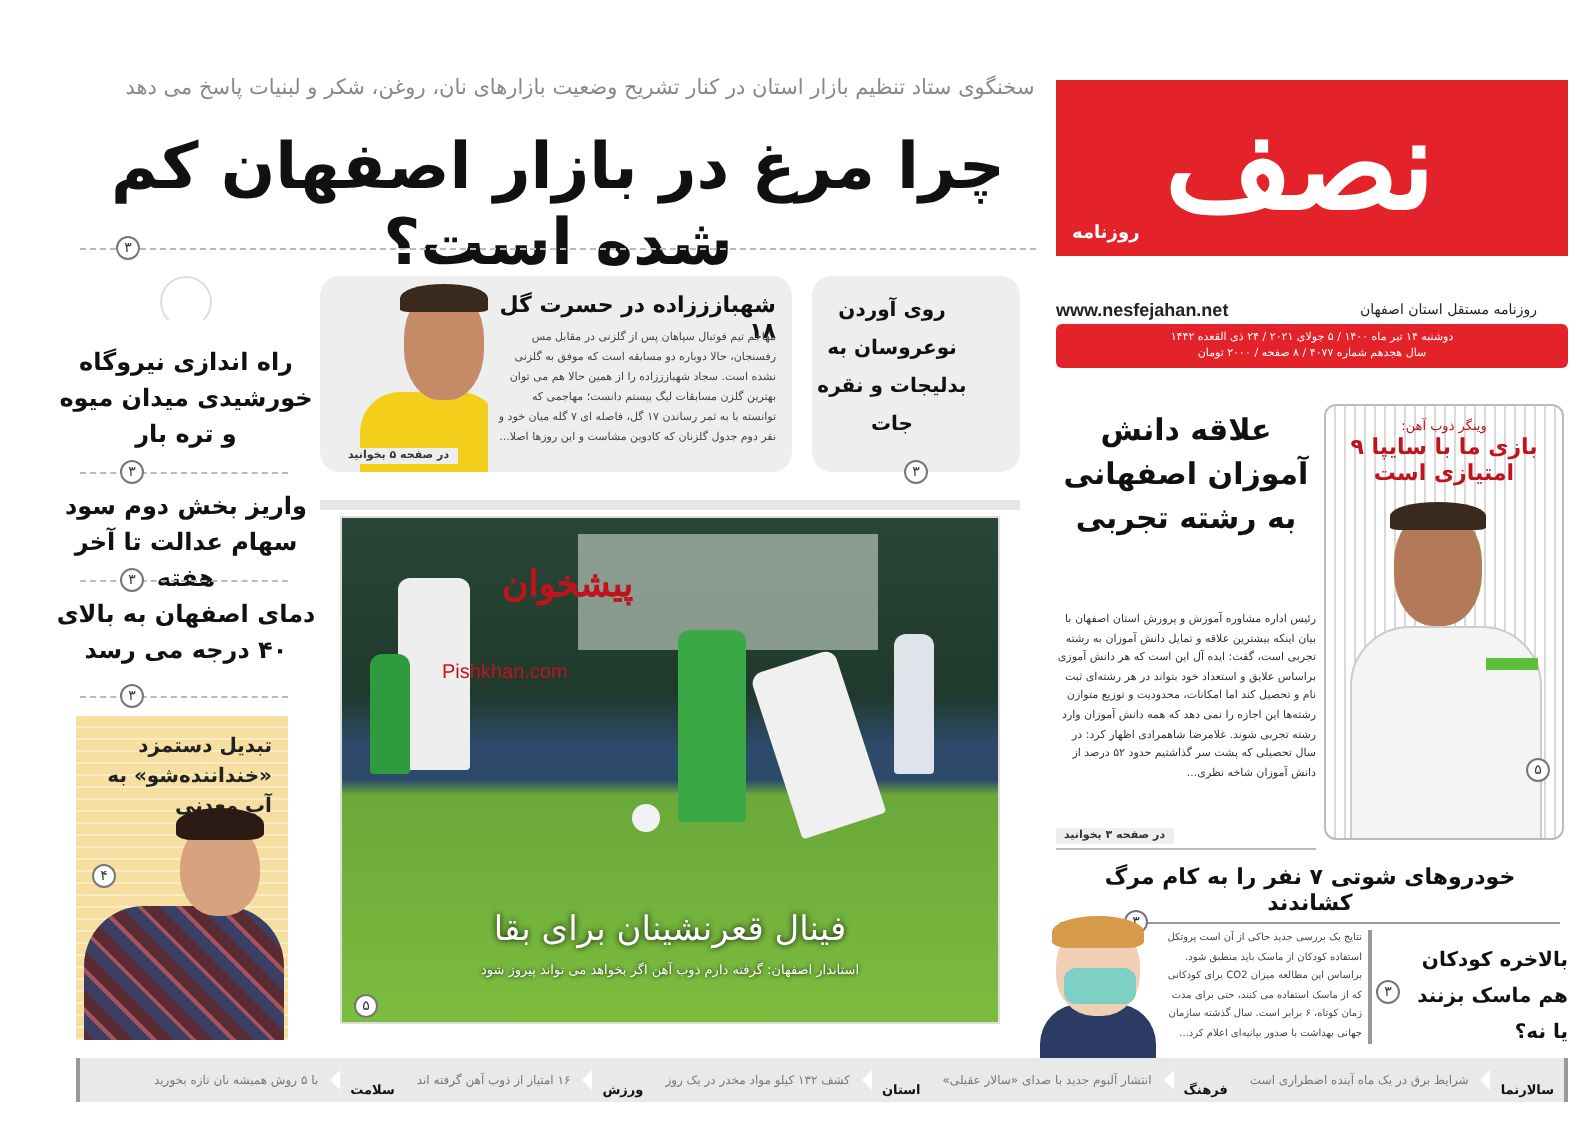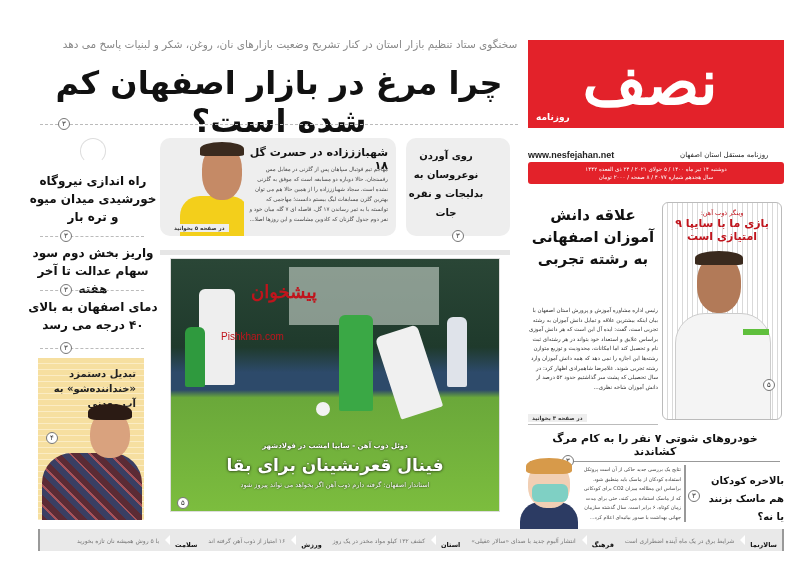--- a/index.html
+++ b/index.html
@@ -36,21 +36,21 @@
   .card-body { font-size: 5.5px; line-height: 10px; color: #444; }
 
   
   .photo { left: 170px; top: 258px; width: 330px; height: 254px; background: linear-gradient(#2a4636 0%, #1f3a2c 35%, #2d4a6a 45%, #2d4a6a 52%, #6aa83a 55%, #7cbd3e 100%); overflow: hidden; border: 1px solid #ddd; }
   .photo-banner { position: absolute; left: 118px; top: 8px; width: 150px; height: 58px; background: #cdd7cf; opacity: 0.6; }
   .player { position: absolute; border-radius: 6px 6px 2px 2px; }
   .ball { position: absolute; width: 14px; height: 14px; border-radius: 50%; background: #f2f2f2; }
   .pishkhan { position: absolute; left: 80px; top: 22px; color: #c0141c; font-size: 18px; font-weight: bold; font-family: "DejaVu Serif", serif; }
   .pishkhan-url { position: absolute; left: 50px; top: 72px; color: #c0141c; font-size: 10px; font-family: "Liberation Sans", sans-serif; direction: ltr; }
   .photo-kicker { position: absolute; left: 0; top: 183px; width: 100%; text-align: center; color: #fff; font-size: 7px; font-weight: bold; text-shadow: 0 0 2px #000; }
-  .photo-title { position: absolute; left: 0; top: 196px; width: 100%; text-align: center; color: #fff; font-size: 17px; font-weight: bold; text-shadow: 0 0 3px #000; }
+  .photo-title { position: absolute; left: 0; top: 196px; width: 100%; text-align: center; color: #fff; font-size: 17px; font-weight: normal; text-shadow: 0 0 3px #000; }
   .photo-sub { position: absolute; left: 0; top: 222px; width: 100%; text-align: center; color: #fff; font-size: 6.5px; text-shadow: 0 0 2px #000; }
 
   
   .right-headline { left: 528px; top: 204px; width: 130px; font-weight: bold; font-size: 15px; line-height: 22px; text-align: center; }
   .right-body { left: 528px; top: 306px; width: 130px; font-size: 5.5px; line-height: 9.6px; color: #333; text-align: right; }
   .readmore { background: #eee; font-size: 5.5px; font-weight: bold; padding: 1px 4px; color: #333; }
 
   .right-photo-card { left: 662px; top: 202px; width: 120px; height: 218px; border: 1px solid #bbb; border-radius: 6px; overflow: hidden; background: repeating-linear-gradient(90deg, #fff 0px, #fff 4px, #d9d9d9 4px, #d9d9d9 5px); }
   .rpc-kicker { position: absolute; top: 6px; width: 100%; text-align: center; font-size: 6.5px; color: #c0141c; }
   .rpc-title { position: absolute; top: 14px; width: 100%; text-align: center; font-size: 11px; font-weight: bold; color: #c0141c; line-height: 13px; }
@@ -125,21 +125,20 @@
 <div class="abs photo">
   <div class="photo-banner"></div>
   <div class="player" style="left:28px; top:30px; width:36px; height:96px; background:#eeeeee;"></div>
   <div class="player" style="left:14px; top:68px; width:20px; height:60px; background:#2f9a3e;"></div>
   <div class="player" style="left:168px; top:56px; width:34px; height:96px; background:#3aa845;"></div>
   <div class="player" style="left:216px; top:70px; width:44px; height:86px; background:#f0f0f0; transform:rotate(-18deg);"></div>
   <div class="player" style="left:276px; top:58px; width:20px; height:70px; background:#dfe3ea;"></div>
   <div class="ball" style="left:145px; top:143px;"></div>
   <div class="pishkhan">پیشخوان</div>
   <div class="pishkhan-url">Pishkhan.com</div>
-  <div class="photo-kicker">دوئل ذوب آهن - سایپا امشب در فولادشهر</div>
   <div class="photo-title">فینال قعرنشینان برای بقا</div>
   <div class="photo-sub">استاندار اصفهان: گرفته دارم ذوب آهن اگر بخواهد می تواند پیروز شود</div>
   <div class="abs pageref" style="left:6px; top:238px;">۵</div>
 </div>
 
 <div class="abs right-headline">علاقه دانش آموزان اصفهانی به رشته تجربی</div>
 <div class="abs right-body">رئیس اداره مشاوره آموزش و پرورش استان اصفهان با بیان اینکه بیشترین علاقه و تمایل دانش آموزان به رشته تجربی است، گفت: ایده آل این است که هر دانش آموزی براساس علایق و استعداد خود بتواند در هر رشته‌ای ثبت نام و تحصیل کند اما امکانات، محدودیت و توزیع متوازن رشته‌ها این اجازه را نمی دهد که همه دانش آموزان وارد رشته تجربی شوند. غلامرضا شاهمرادی اظهار کرد: در سال تحصیلی که پشت سر گذاشتیم حدود ۵۲ درصد از دانش آموزان شاخه نظری...</div>
 <div class="abs readmore" style="left:528px; top:414px;">در صفحه ۳ بخوانید</div>
 <div class="abs dotline" style="left:528px; top:424px; width:130px; border-top-style:solid;"></div>
 

